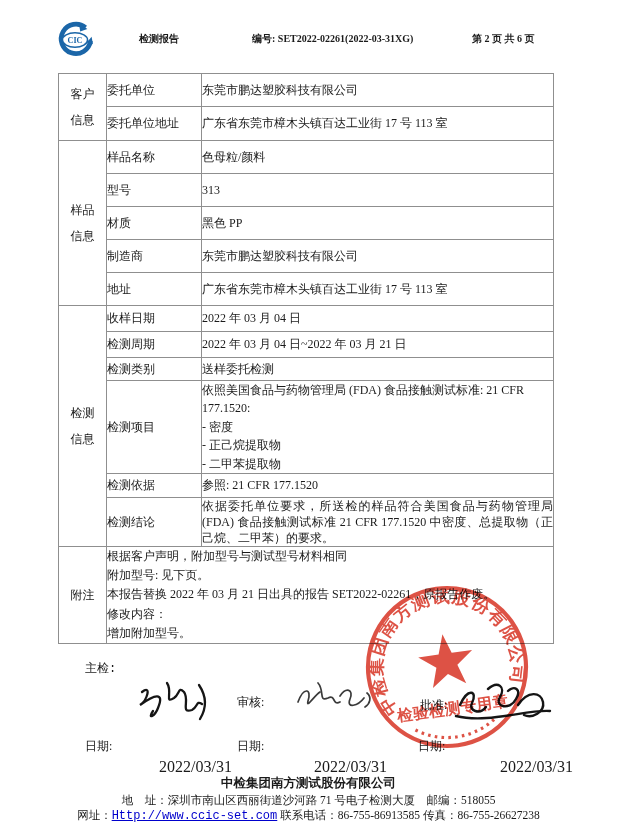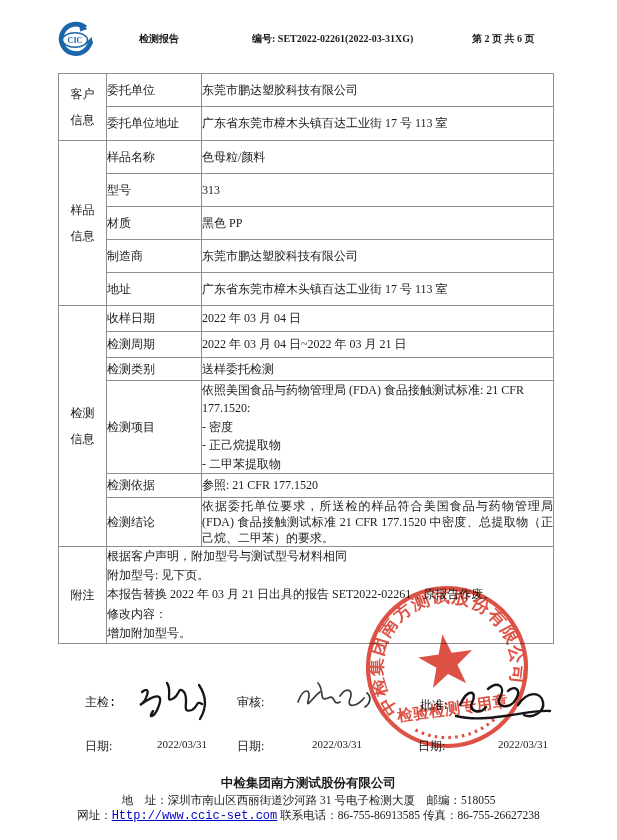--- a/index.html
+++ b/index.html
@@ -21,21 +21,21 @@
   td.sec div{line-height:26px;}
   td.lab{padding-left:9px;}
   td.val{padding-left:13px;}
   td.multi{padding:4px 8px 4px 13px;vertical-align:middle;}
   td.multi .ln{line-height:18.4px;}
   td.concl{padding:3px 8px 3px 13px;line-height:16px;text-align:justify;}
   td.notes{padding:4px 8px 4px 13px;}
   td.notes .ln{line-height:19.2px;}
   
   .sig-label{font-size:12px;white-space:nowrap;}
-  .date-val{font-size:11px;text-align:center;width:100px;}
+  .date-val{font-size:16px;text-align:right;width:100px;margin-top:20px;}
   
   .stamp{mix-blend-mode:multiply;opacity:.88;}
   
   .footer-line{width:617px;text-align:center;font-size:11.5px;white-space:nowrap;}
   .footer-company{font-weight:bold;font-size:12.5px;}
   a.site{color:#0000cc;text-decoration:underline;cursor:pointer;font-family:"Liberation Mono","DejaVu Sans Mono",monospace;font-size:12px;}
 </style>
 </head>
 <body>
 
@@ -139,21 +139,21 @@
         <div class="ln">根据客户声明，附加型号与测试型号材料相同</div>
         <div class="ln">附加型号: 见下页。</div>
         <div class="ln">本报告替换 2022 年 03 月 21 日出具的报告 SET2022-02261，原报告作废。</div>
         <div class="ln">修改内容：</div>
         <div class="ln">增加附加型号。</div>
       </td>
     </tr>
   </tbody>
 </table>
 
-<div class="abs sig-label" style="left:85px;top:694px;font-family:Liberation Mono, monospace;">主检:</div>
+<div class="abs sig-label" style="left:85px;top:660px;font-family:Liberation Mono, monospace;">主检:</div>
 <div class="abs sig-label" style="left:237px;top:694px;">审核:</div>
 <div class="abs sig-label" style="left:420px;top:697px;">批准:</div>
 
 <svg class="abs" style="left:128px;top:670px;" width="95" height="58" viewBox="0 0 95 58">
   <g fill="none" stroke="#151515" stroke-width="2.3" stroke-linecap="round">
     <path d="M14,22 C24,14 19,31 12,35 C26,25 37,21 30,38 C27,46 19,50 25,41"></path>
     <path d="M39,13 C45,22 36,34 46,28 C52,24 50,16 56,22 C62,30 52,44 64,40 C70,37 68,30 74,34"></path>
     <path d="M71,15 C77,24 80,36 72,49"></path>
   </g>
 </svg>
@@ -192,16 +192,16 @@
     <text font-size="16.5" font-weight="bold" fill="#d93a2b" letter-spacing="1" font-family="Liberation Serif, DejaVu Serif, serif">
       <textPath href="#ringpath" startOffset="2" textLength="268" lengthAdjust="spacingAndGlyphs">中检集团南方测试股份有限公司</textPath>
     </text>
     <polygon fill="#d93a2b" points="0,-33 6.6,-13.5 27.2,-13.3 10.6,-0.8 16.8,18.8 0,7 -16.8,18.8 -10.6,-0.8 -27.2,-13.3 -6.6,-13.5"></polygon>
     <text x="0" y="47" text-anchor="middle" font-size="15.5" font-weight="bold" fill="#d93a2b" letter-spacing="0.5" font-family="Liberation Serif, DejaVu Serif, serif">检验检测专用章</text>
     <path d="M -40 58 A 70 70 0 0 0 40 58" fill="none" stroke="#d93a2b" stroke-width="3.2" stroke-dasharray="2.6 4.2"></path>
   </g>
 </svg>
 
 <div class="abs footer-line footer-company" style="top:775px;left:0;">中检集团南方测试股份有限公司</div>
-<div class="abs footer-line" style="top:793px;left:0;">地　址：深圳市南山区西丽街道沙河路 31 号电子检测大厦　邮编：518055</div>
+<div class="abs footer-line" style="top:793px;left:0;">地　址：深圳市南山区西丽街道沙河路 71 号电子检测大厦　邮编：518055</div>
 <div class="abs footer-line" style="top:808px;left:0;">
   <span>网址：</span><a class="site">Http://www.ccic-set.com</a><span> 联系电话：86-755-86913585  传真：86-755-26627238</span>
 </div>
 
 </body></html>

